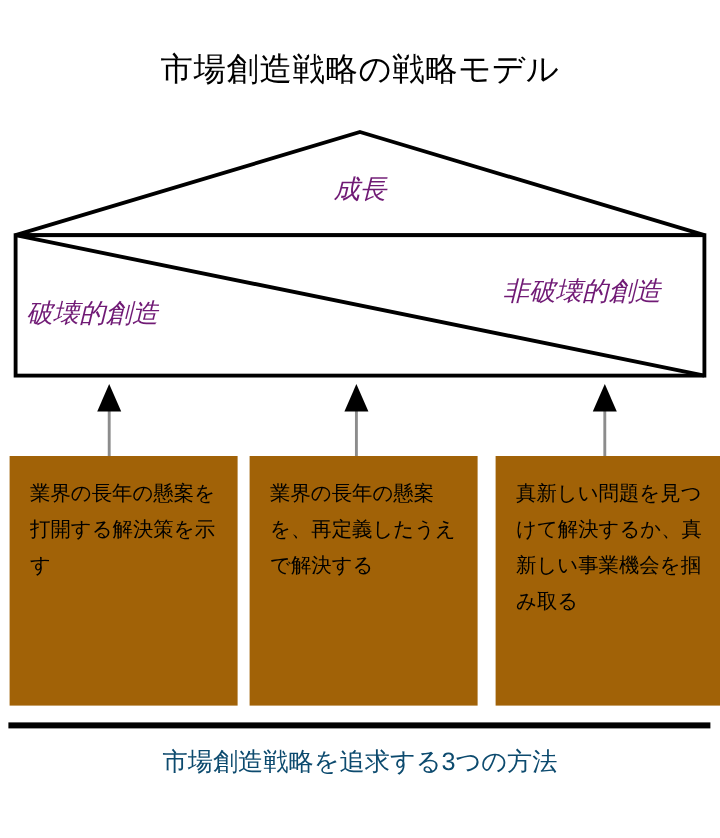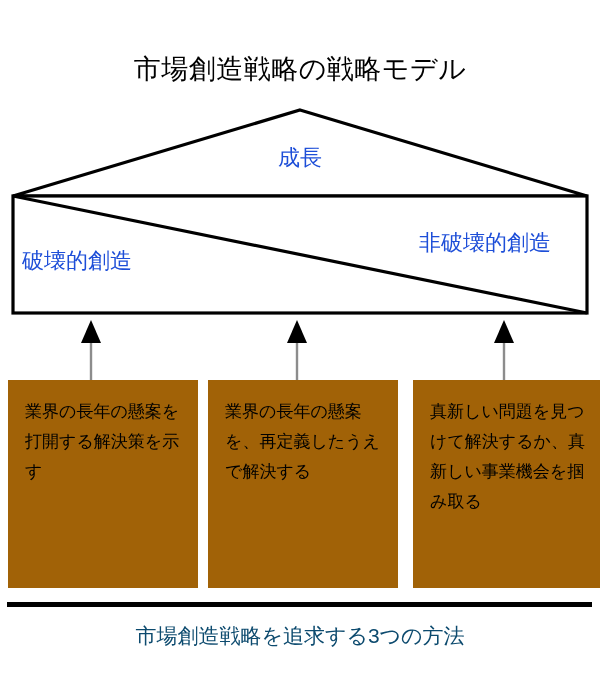--- a/index.html
+++ b/index.html
@@ -17,21 +17,21 @@
   #stage {
     position: relative;
     width: 600px;
     height: 698px;
   }
 
   
   #diagram-title {
     position: absolute;
     left: 0;
-    top: 52px;
+    top: 41px;
     width: 600px;
     text-align: center;
     font-size: 27px;
     line-height: 34px;
     letter-spacing: 0.5px;
     color: #000;
     white-space: nowrap;
   }
 
   
@@ -43,21 +43,22 @@
     height: 698px;
     pointer-events: none;
   }
 
   
   .house-label {
     position: absolute;
     font-size: 22px;
     line-height: 26px;
     white-space: nowrap;
-    color: #1d4ed8;
+    color: #701a75;
+    font-style: italic;
   }
   #label-growth {
     left: 0;
     top: 145px;
     width: 600px;
     text-align: center;
   }
   #label-disruptive {
     left: 22px;
     top: 248px;

